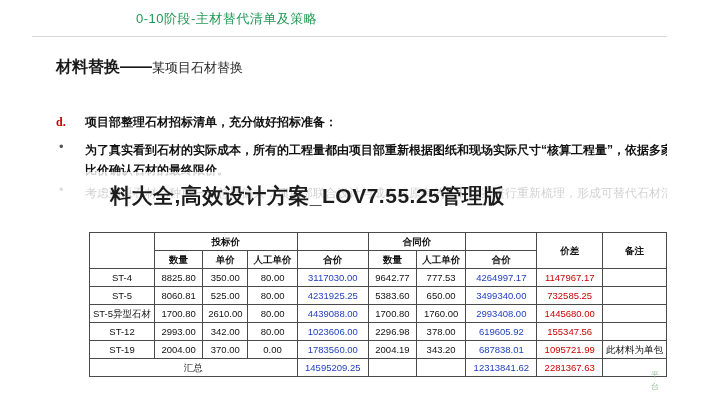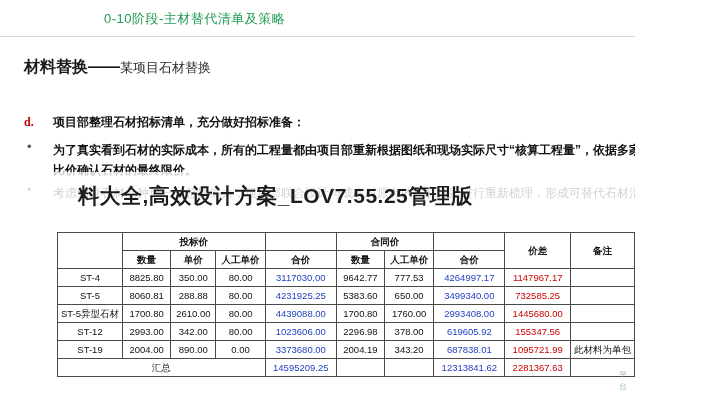--- a/index.html
+++ b/index.html
@@ -7,20 +7,21 @@
     padding: 0;
     background: #ffffff;
   }
   #page {
     position: relative;
     width: 635px;
     height: 400px;
     background: #ffffff;
     font-family: "Liberation Sans", sans-serif;
     overflow: hidden;
+    margin-left: 32px;
   }
   
   .top-banner {
     position: absolute;
     left: 0; top: 0;
     width: 711px;
     height: 36px;
     background: #ffffff;
   }
   .top-banner-text {
@@ -221,21 +222,21 @@
         <td class="c-blue">3117030.00</td>
         <td>9642.77</td>
         <td>777.53</td>
         <td class="c-blue">4264997.17</td>
         <td class="c-red">1147967.17</td>
         <td></td>
       </tr>
       <tr>
         <td class="c-name">ST-5</td>
         <td>8060.81</td>
-        <td>288.88</td>
+        <td>525.00</td>
         <td>80.00</td>
         <td class="c-blue">4231925.25</td>
         <td>5383.60</td>
         <td>650.00</td>
         <td class="c-blue">3499340.00</td>
         <td class="c-red">732585.25</td>
         <td></td>
       </tr>
       <tr>
         <td class="c-name">ST-5异型石材</td>
@@ -257,23 +258,23 @@
         <td class="c-blue">1023606.00</td>
         <td>2296.98</td>
         <td>378.00</td>
         <td class="c-blue">619605.92</td>
         <td class="c-red">155347.56</td>
         <td></td>
       </tr>
       <tr>
         <td class="c-name">ST-19</td>
         <td>2004.00</td>
-        <td>890.00</td>
+        <td>370.00</td>
         <td>0.00</td>
-        <td class="c-blue">3373680.00</td>
+        <td class="c-blue">1783560.00</td>
         <td>2004.19</td>
         <td>343.20</td>
         <td class="c-blue">687838.01</td>
         <td class="c-red">1095721.99</td>
         <td>此材料为单包</td>
       </tr>
       <tr class="row-total">
         <td colspan="4">汇总</td>
         <td class="c-blue">14595209.25</td>
         <td></td>

